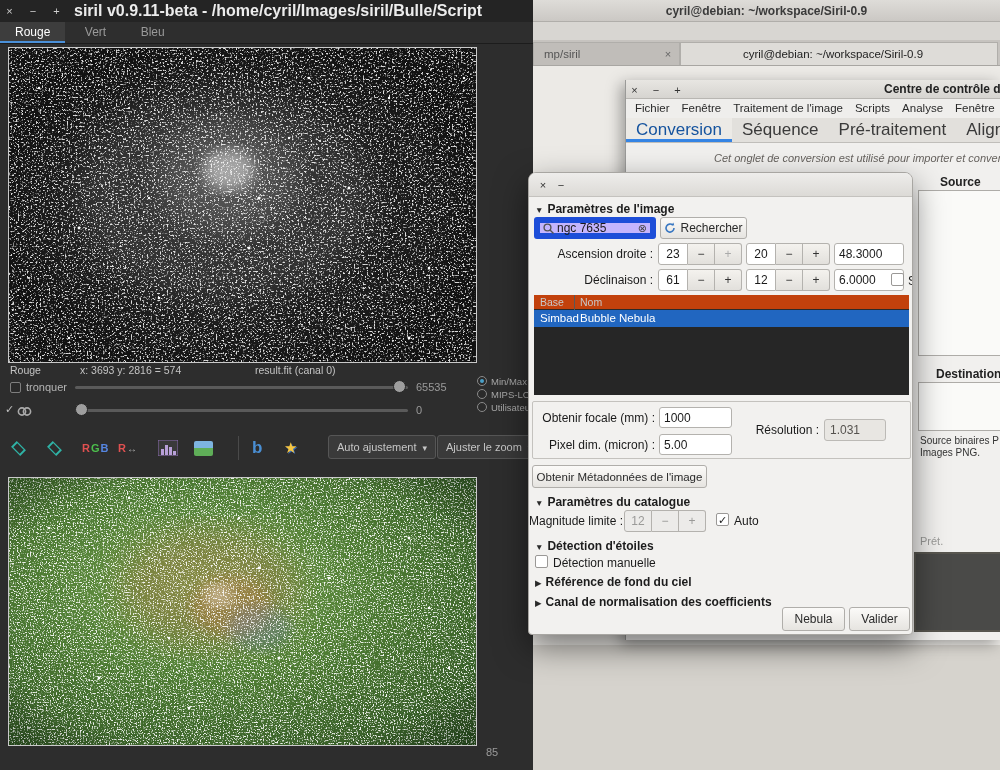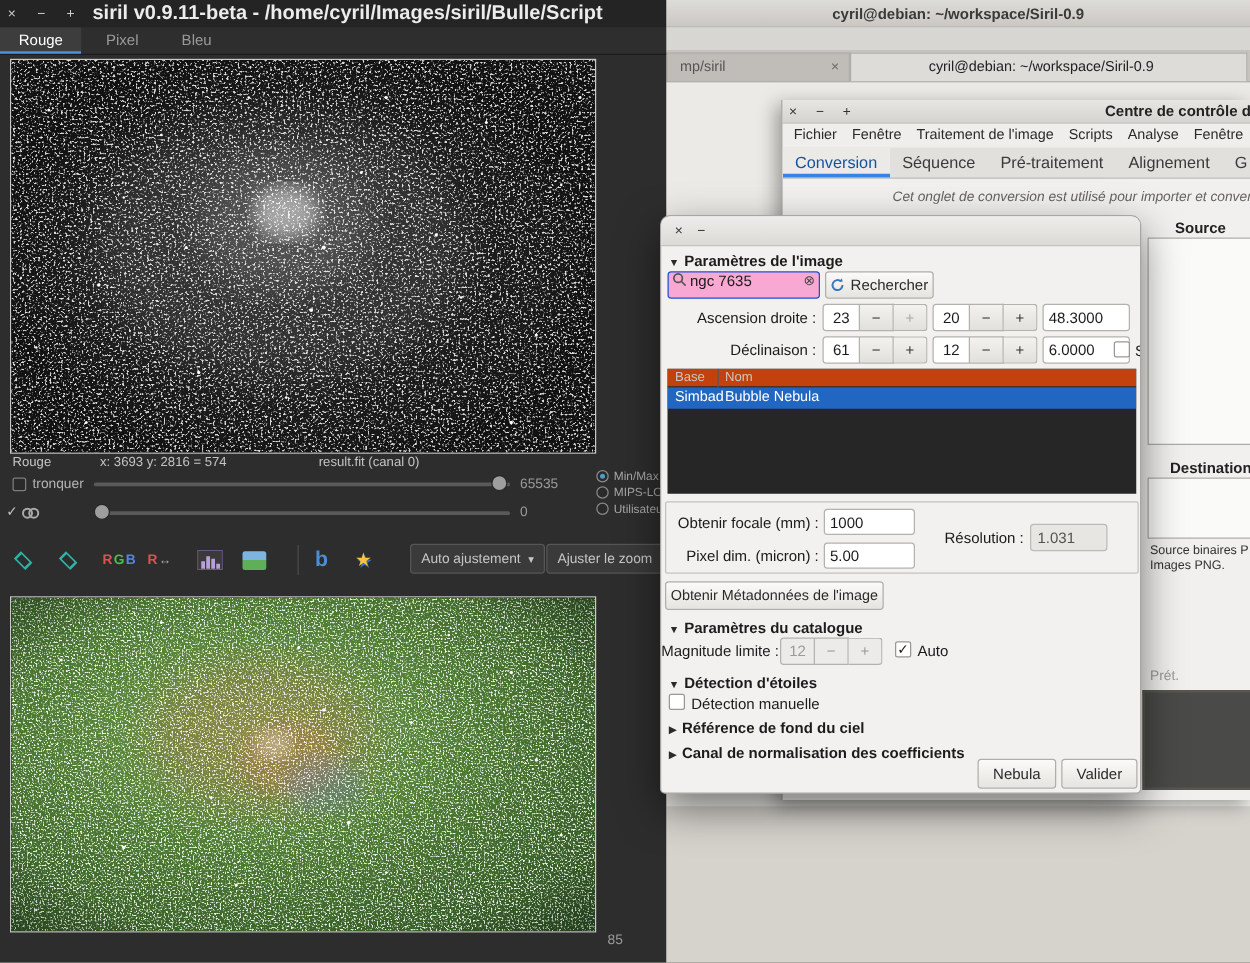--- a/index.html
+++ b/index.html
@@ -25,21 +25,21 @@
   
   .cc{background:#f1f0ee;border-left:1px solid #9a9a98;box-shadow:-4px 4px 14px rgba(0,0,0,.35);overflow:hidden}
   .cc-titlebar{left:0;top:0;right:0;height:19px;background:linear-gradient(#e8e6e2,#d6d4d0);
     border-bottom:1px solid #b8b6b2}
   .cc-tb-btn{display:inline-block;width:17px;text-align:center;line-height:19px;font-size:11px;color:#333}
   .cc-title{position:absolute;left:258px;top:0;line-height:19px;font-weight:bold;font-size:12px;
     color:#222;white-space:nowrap}
   .cc-menubar{left:0;top:19px;right:0;height:19px;background:#efeeec;display:flex;padding:0 3px}
   .cc-menu-item{padding:0 6px;line-height:19px;font-size:11.5px;color:#2a2a2a;white-space:nowrap}
   .cc-tabbar{left:0;top:38px;right:0;height:25px;background:#e2e0dc;border-bottom:1px solid #c0beba;display:flex}
-  .cc-tab{padding:0 10px;line-height:23px;font-size:13px;color:#3a3a3a;white-space:nowrap}
+  .cc-tab{padding:0 10px;line-height:23px;font-size:17px;color:#3a3a3a;white-space:nowrap}
   .cc-tab.active{color:#15539e;box-shadow:inset 0 -3px 0 #3584e4;background:#eceae6}
   .cc-desc{position:absolute;left:88px;top:72px;font-style:italic;font-size:11px;color:#66625e;white-space:nowrap}
   .frag-label{position:absolute;font-weight:bold;font-size:12px;color:#222;white-space:nowrap}
   .frag-frame{position:absolute;border:1px solid #aeaca8;background:#fafaf8}
   .frag-small{position:absolute;font-size:10px;color:#333;line-height:12px;white-space:nowrap}
   .frag-gray{position:absolute;font-size:11px;color:#9a9a98;white-space:nowrap}
   .frag-dark{position:absolute;border:2px solid #58564f;background:#4a4a48}
 
   
   .siril{background:#2d2d2d;overflow:hidden}
@@ -80,22 +80,22 @@
   
   .dlg{background:#f2f1ef;border:1px solid #a8a6a2;border-radius:8px 8px 4px 4px;
     box-shadow:0 12px 32px rgba(0,0,0,.5);overflow:hidden}
   .dlg-titlebar{left:0;top:0;right:0;height:24px;background:linear-gradient(#eeedeb,#dcdad6);
     border-bottom:1px solid #c4c2be;text-align:center}
   .dlg-title{font-weight:bold;font-size:12px;color:#2a2a2a;line-height:24px}
   .dlg-tb-btn{position:absolute;top:0;width:16px;text-align:center;line-height:24px;font-size:11px;color:#333}
   .sec-hdr{position:absolute;font-weight:bold;font-size:12px;color:#1c1c1c;white-space:nowrap}
   .exp{font-size:8.5px;margin-right:4px;color:#2a2a2a}
   .lbl{position:absolute;font-size:12px;color:#1a1a1a;white-space:nowrap}
-  .entry-box{position:absolute;background:#f9a8d4;border:1px solid #1d4ed8;border-radius:3px;
-    display:flex;align-items:flex-start;padding:0 3px;gap:3px}
+  .entry-box{position:absolute;background:#c4b5fd;border:6px solid #1d4ed8;border-radius:3px;
+    display:flex;align-items:center;padding:0 3px;gap:3px}
   .entry-box input{flex:1;min-width:0;border:none;outline:none;background:transparent;
     font-size:12px;color:#1a1a1a;font-family:inherit}
   input.entry{position:absolute;background:#fff;border:1px solid #b4b2ae;border-radius:3px;
     font-size:12px;color:#1a1a1a;padding:0 4px;outline:none;font-family:inherit}
   .btn{position:absolute;background:linear-gradient(#fbfaf8,#e6e4e0);border:1px solid #b0aeaa;
     border-radius:3px;font-size:12px;color:#2a2a2a;display:flex;align-items:center;justify-content:center;gap:4px}
   .spin-val{position:absolute;height:22px;background:#fff;border:1px solid #b4b2ae;border-radius:3px 0 0 3px;
     font-size:12px;color:#1a1a1a;text-align:center;line-height:20px}
   .spin-btn{position:absolute;height:22px;background:linear-gradient(#f4f2ee,#e2e0dc);border:1px solid #b4b2ae;
     border-left:none;text-align:center;line-height:20px;font-size:12px;color:#333}
@@ -201,21 +201,21 @@
 
   <div class="abs siril" style="left:0;top:0;width:533px;height:770px;z-index:3">
     <div class="abs s-titlebar">
       <span class="tb-btn">×</span>
       <span class="tb-btn">−</span>
       <span class="tb-btn">+</span>
       <span class="s-title">siril v0.9.11-beta - /home/cyril/Images/siril/Bulle/Script</span>
     </div>
     <div class="abs s-tabs">
       <span class="s-tab active">Rouge</span>
-      <span class="s-tab">Pixel</span>
+      <span class="s-tab">Vert</span>
       <span class="s-tab">Bleu</span>
     </div>
 
     <div class="abs img-frame" style="left:8px;top:47px;width:469px;height:316px">
       <svg width="467" height="314">
         <rect width="467" height="314" fill="#121212"></rect>
         <ellipse cx="230" cy="160" rx="220" ry="150" fill="#6a6a6a" opacity="0.10" filter="url(#soft18)"></ellipse>
         <ellipse cx="215" cy="150" rx="150" ry="105" fill="#8a8a8a" opacity="0.22" filter="url(#soft18)"></ellipse>
         <ellipse cx="218" cy="130" rx="70" ry="55" fill="#aaaaaa" opacity="0.25" filter="url(#soft18)"></ellipse>
         <ellipse cx="220" cy="122" rx="26" ry="21" fill="#e8e8e8" opacity="0.55" filter="url(#soft8)"></ellipse>

